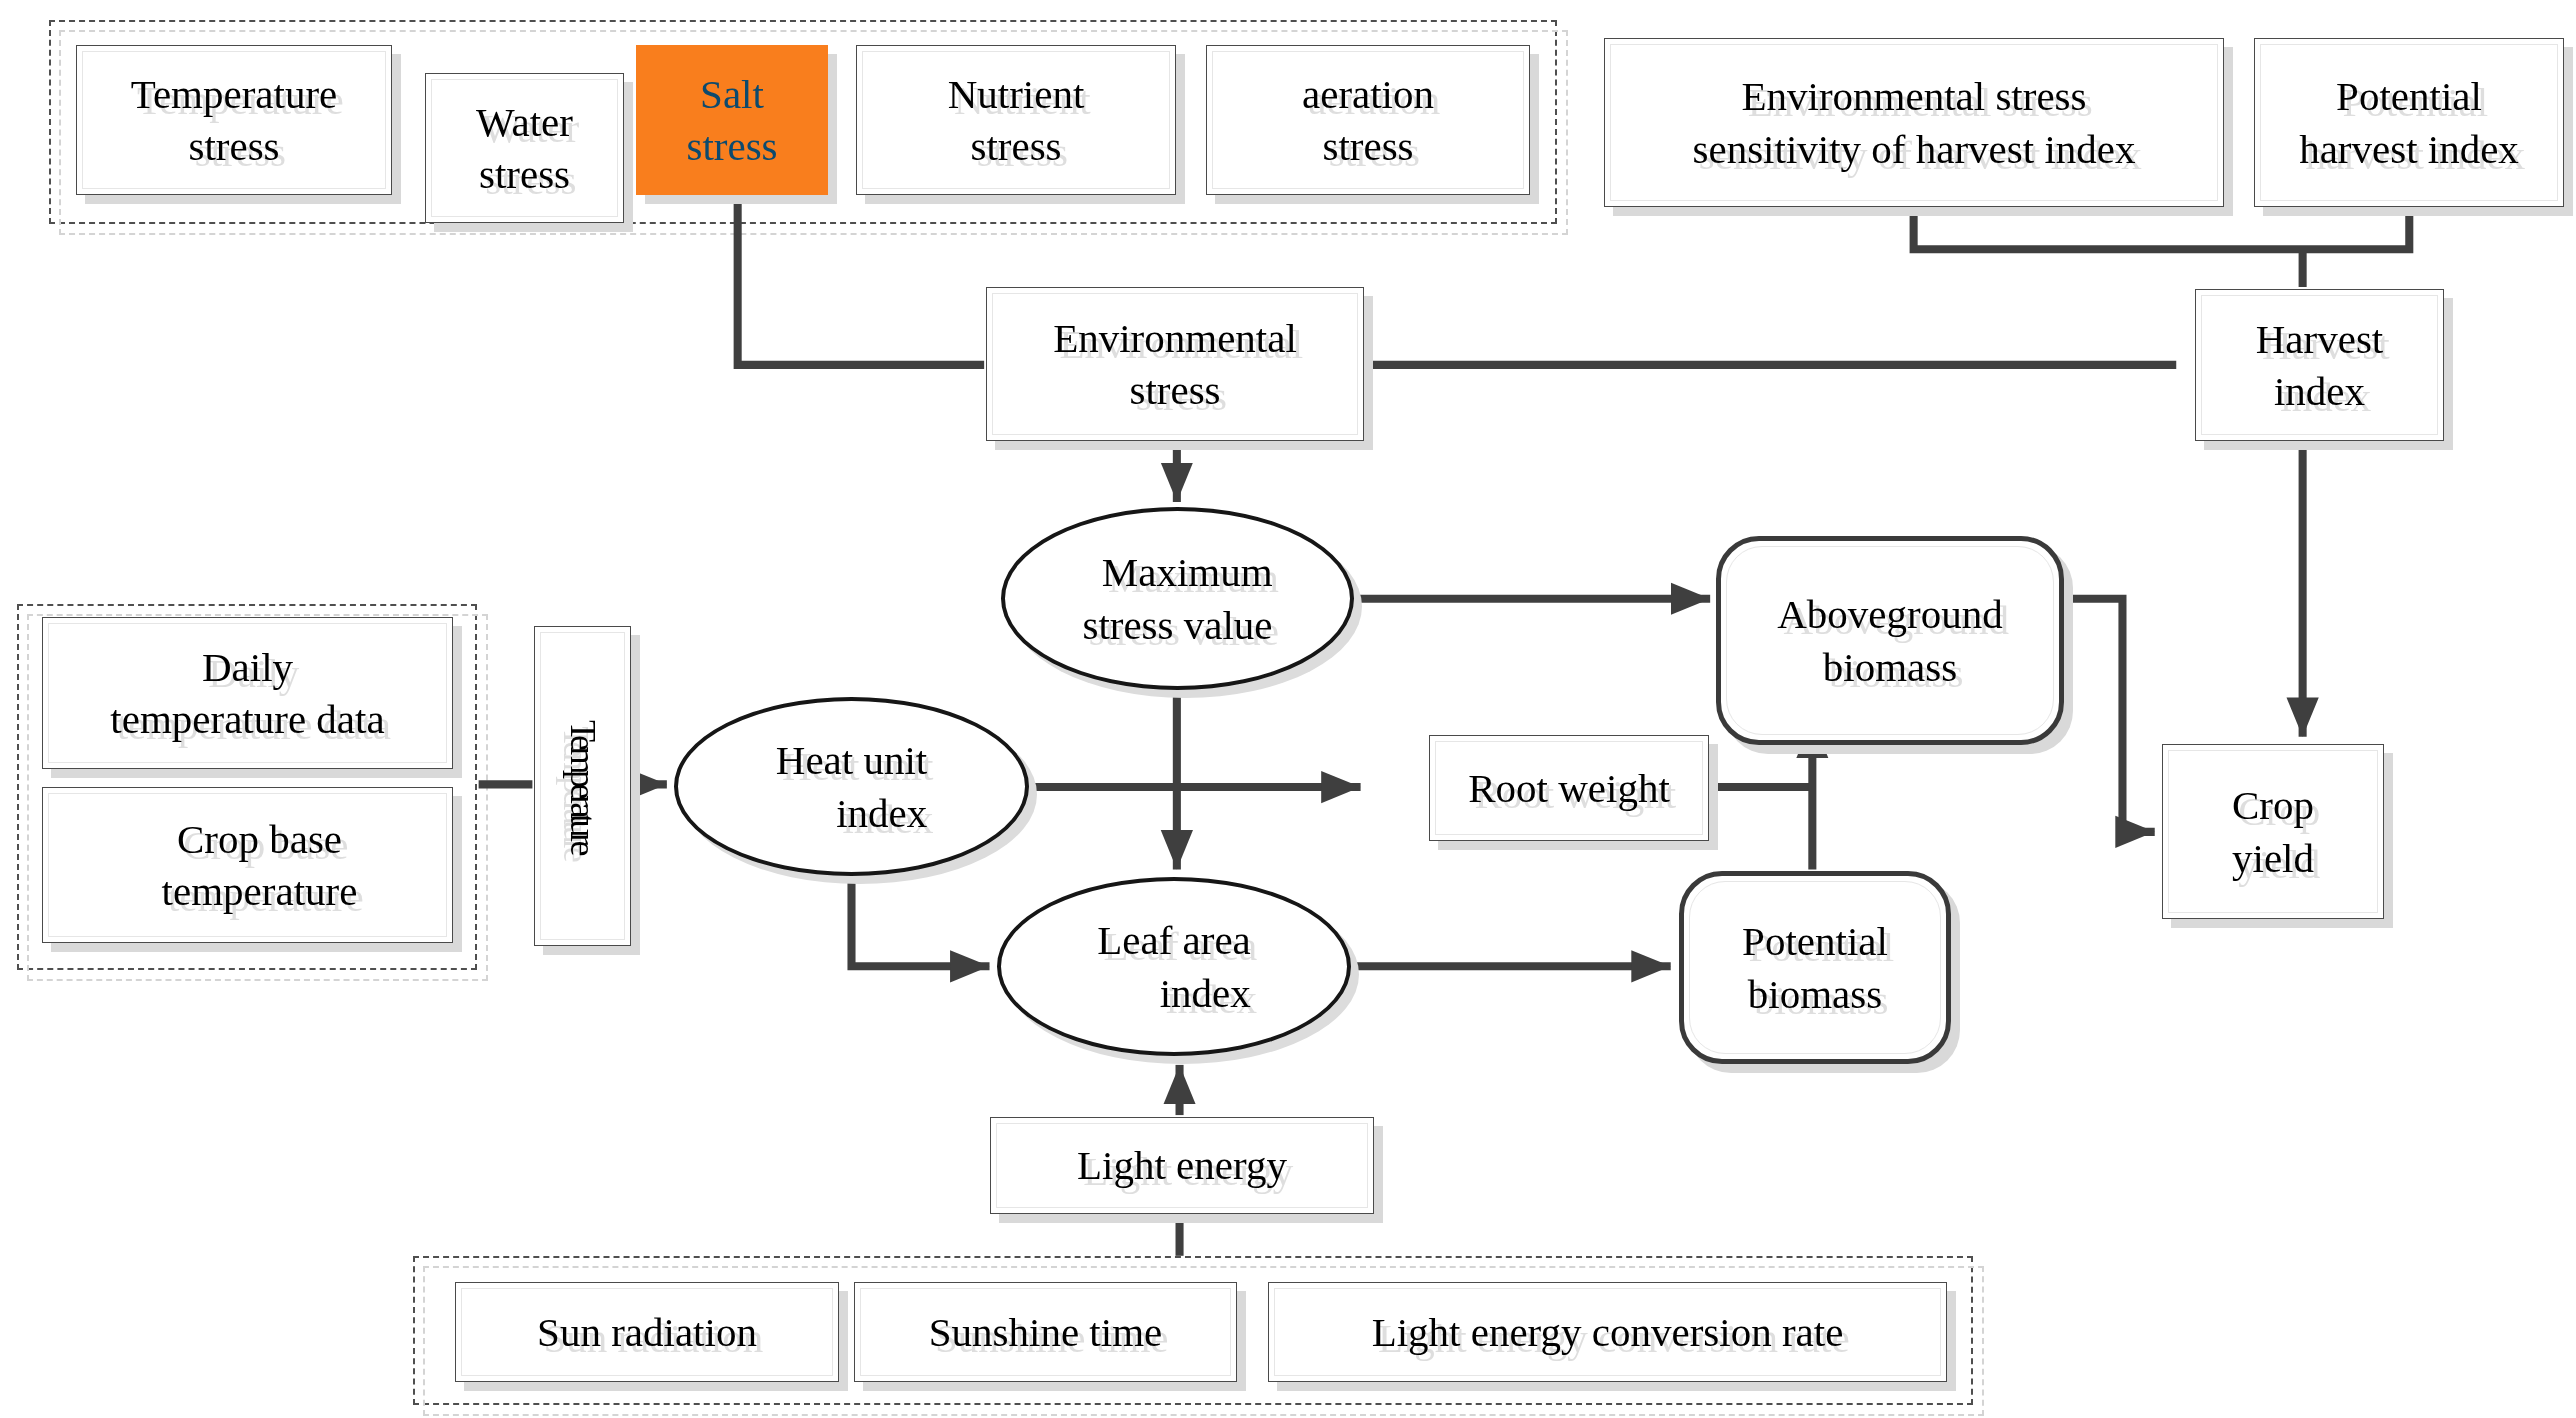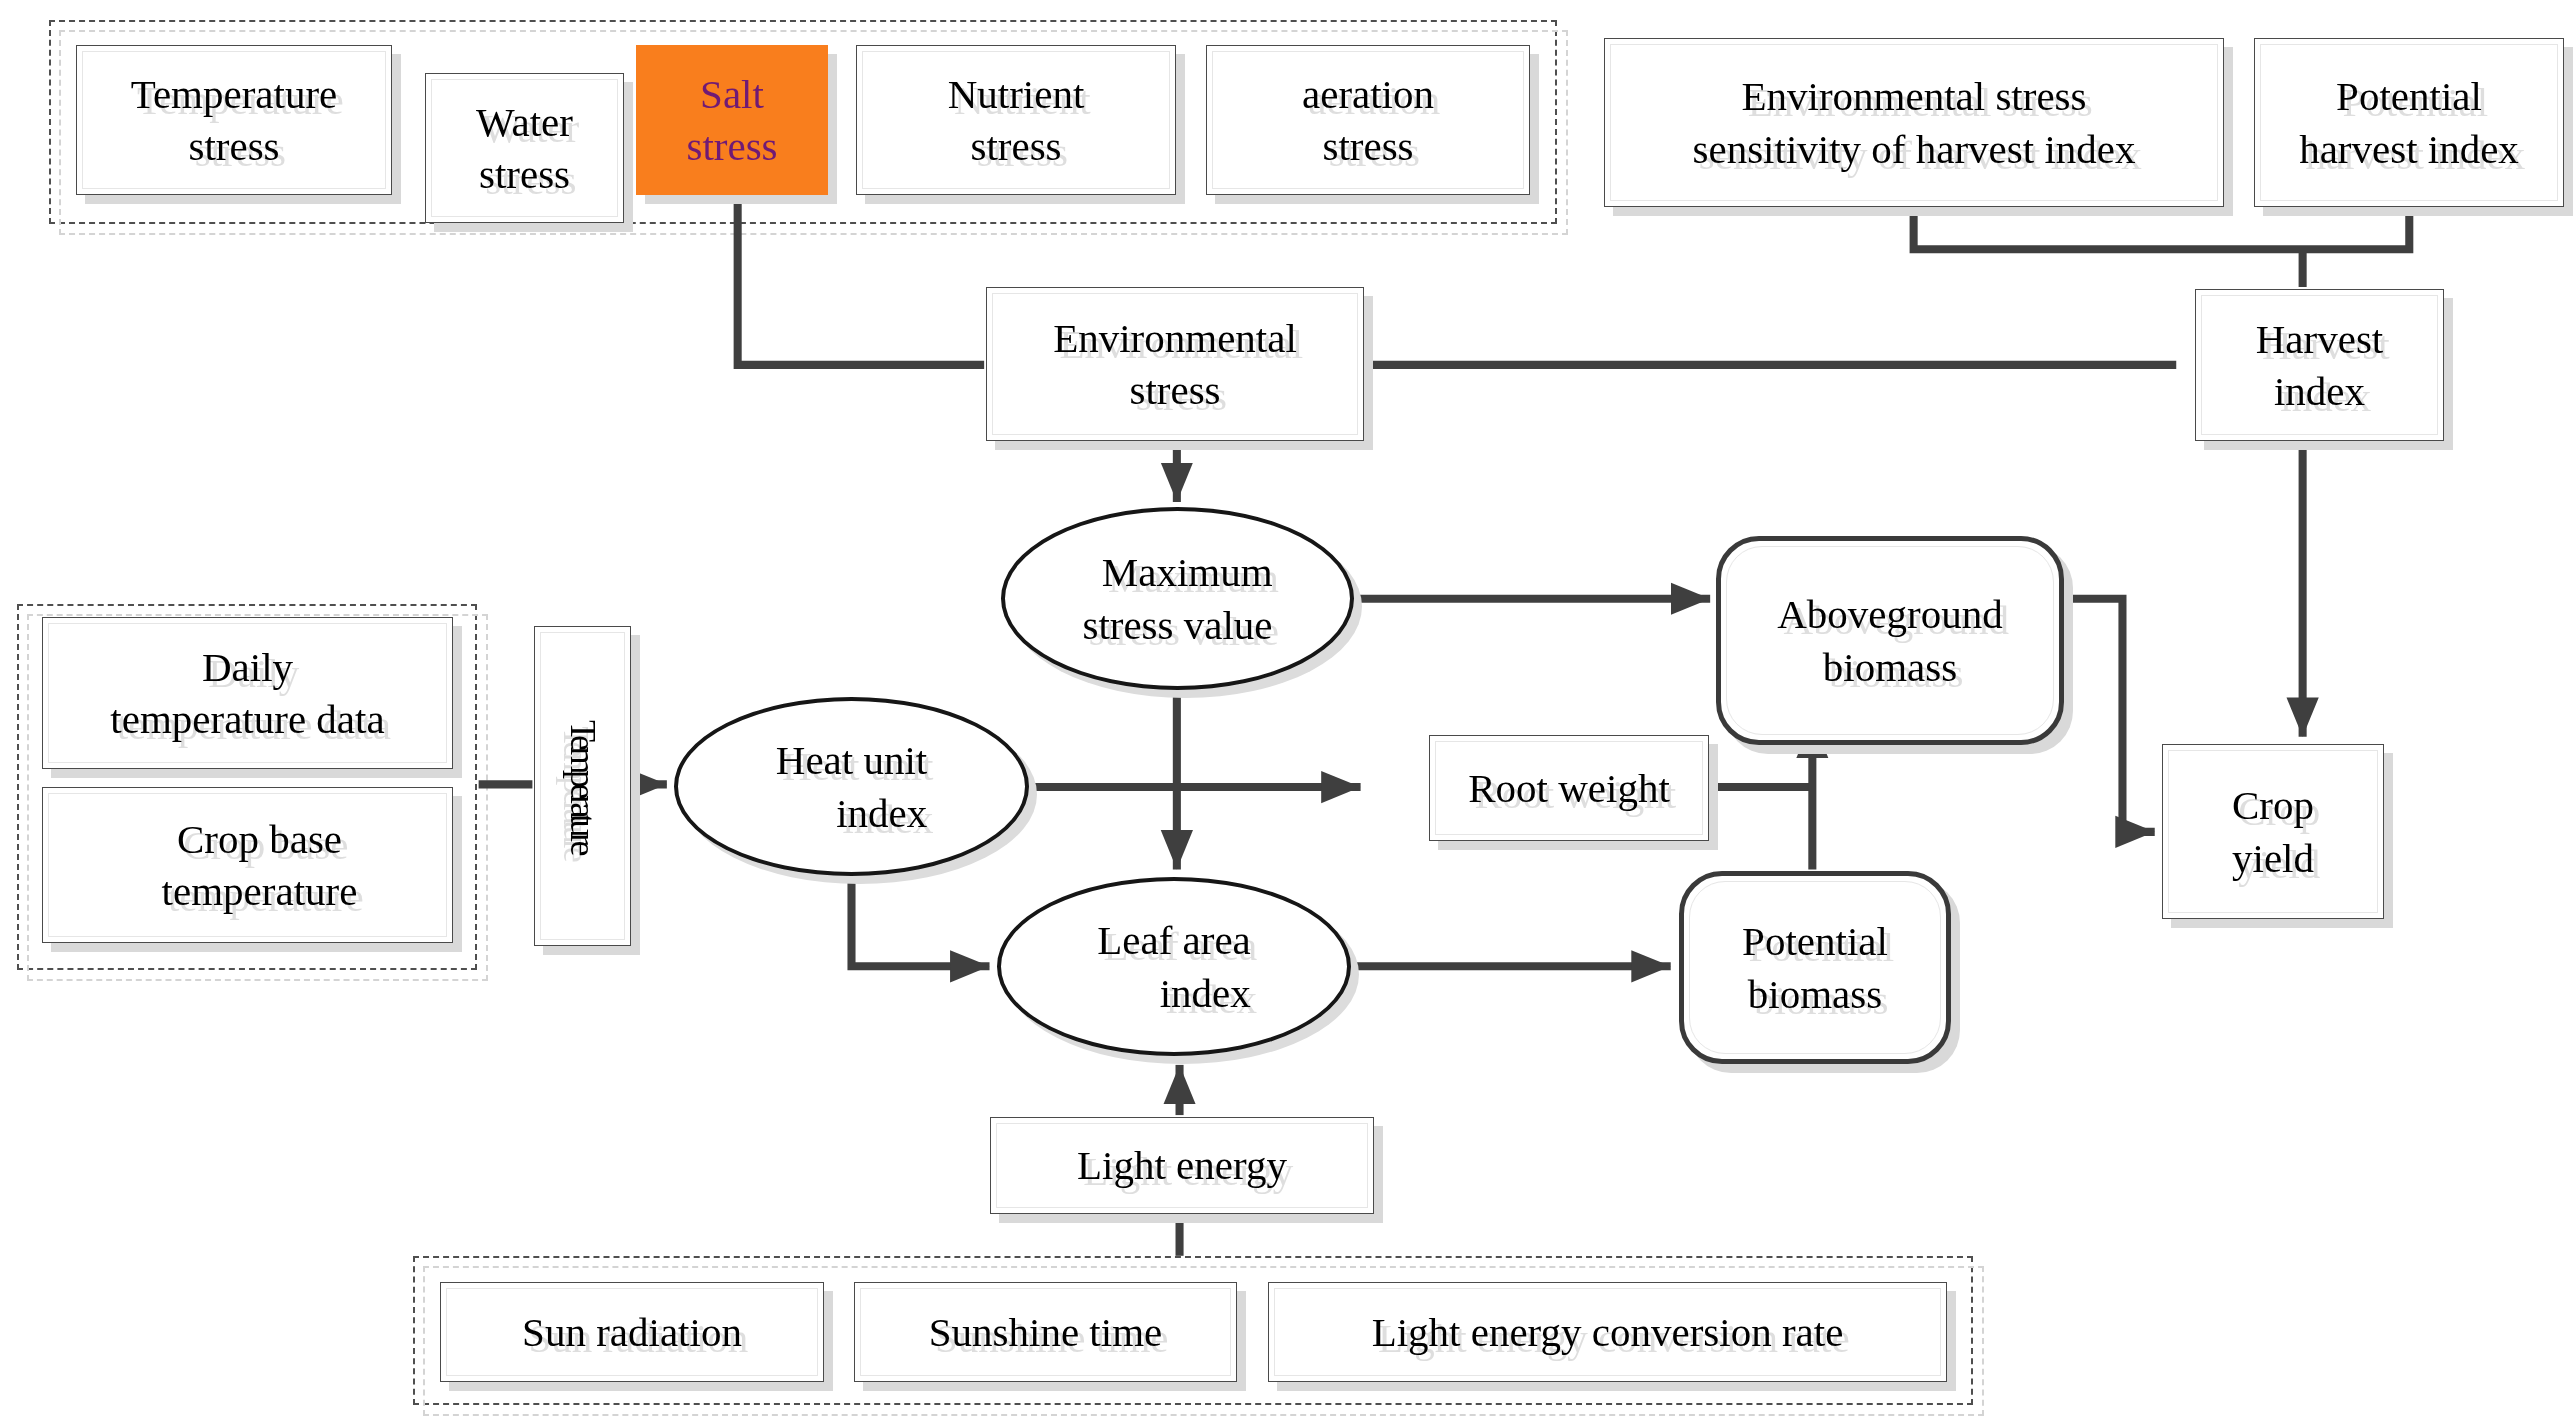--- a/index.html
+++ b/index.html
@@ -27,21 +27,21 @@
   }
   .ellipse{
     border-radius:50%;border:4.5px solid #161616;box-shadow:8px 8px 0 #DCDCDC;text-align:right;
   }
   .ellipse::after{border:none;}
   .rounded{
     border-radius:43px;border:5.4px solid #3a3a3a;box-shadow:9px 9px 0 var(--shadow);
   }
   .rounded::after{border:1.8px solid var(--innerline);border-radius:36px;}
   .highlight{
-    background:var(--highlight);color:#701a75;text-shadow:none;border-color:var(--highlight);
+    background:var(--highlight);color:#0c4a6e;text-shadow:none;border-color:var(--highlight);
   }
   .highlight::after{border:none;}
   .vtext{
     writing-mode:vertical-rl;font-size:36px;letter-spacing:-4.5px;line-height:1;
   }
   .dashed{
     position:absolute;border:2.7px dashed #4f4f4f;box-sizing:border-box;background:transparent;
   }
   .dashed::after{
     content:"";position:absolute;left:8px;top:8px;right:-13.4px;bottom:-13.4px;
@@ -123,18 +123,18 @@
 index</div>
   <div class="node" style="left:1429px;top:735px;width:280px;height:106px;">Root weight</div>
 
   <div class="node ellipse" style="left:997px;top:877px;width:354px;height:179px;">Leaf area
 index</div>
   <div class="node rounded" style="left:1679px;top:871px;width:272px;height:193px;">Potential
 biomass</div>
 
   <div class="node" style="left:990px;top:1117px;width:384px;height:97px;">Light energy</div>
 
-  <div class="node" style="left:440px;top:1282px;width:384px;height:100px;">Sun radiation</div>
+  <div class="node" style="left:455px;top:1282px;width:384px;height:100px;">Sun radiation</div>
   <div class="node" style="left:854px;top:1282px;width:383px;height:100px;">Sunshine time</div>
   <div class="node" style="left:1268px;top:1282px;width:679px;height:100px;">Light energy conversion rate</div>
 
 </div>
 
 
 </body></html>

